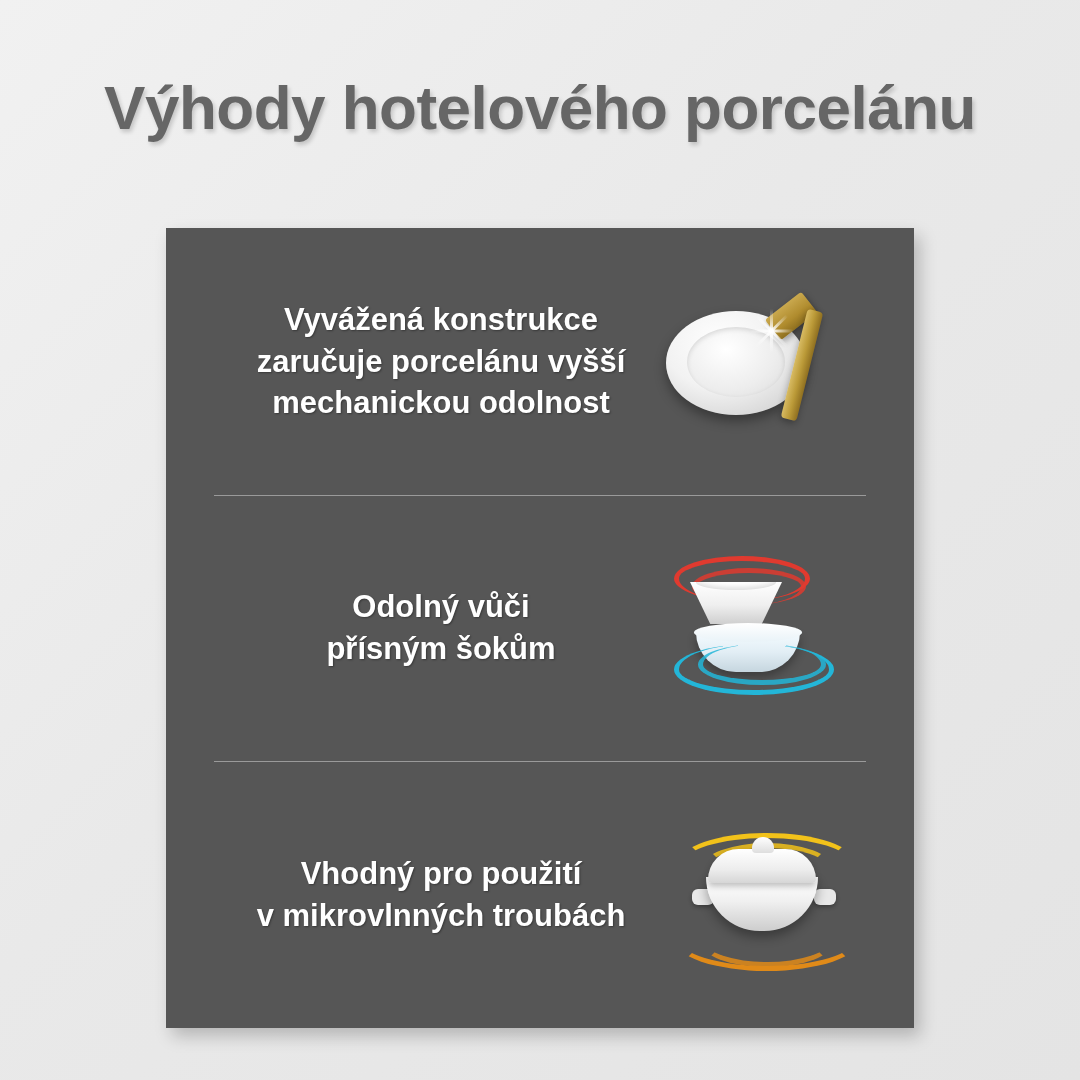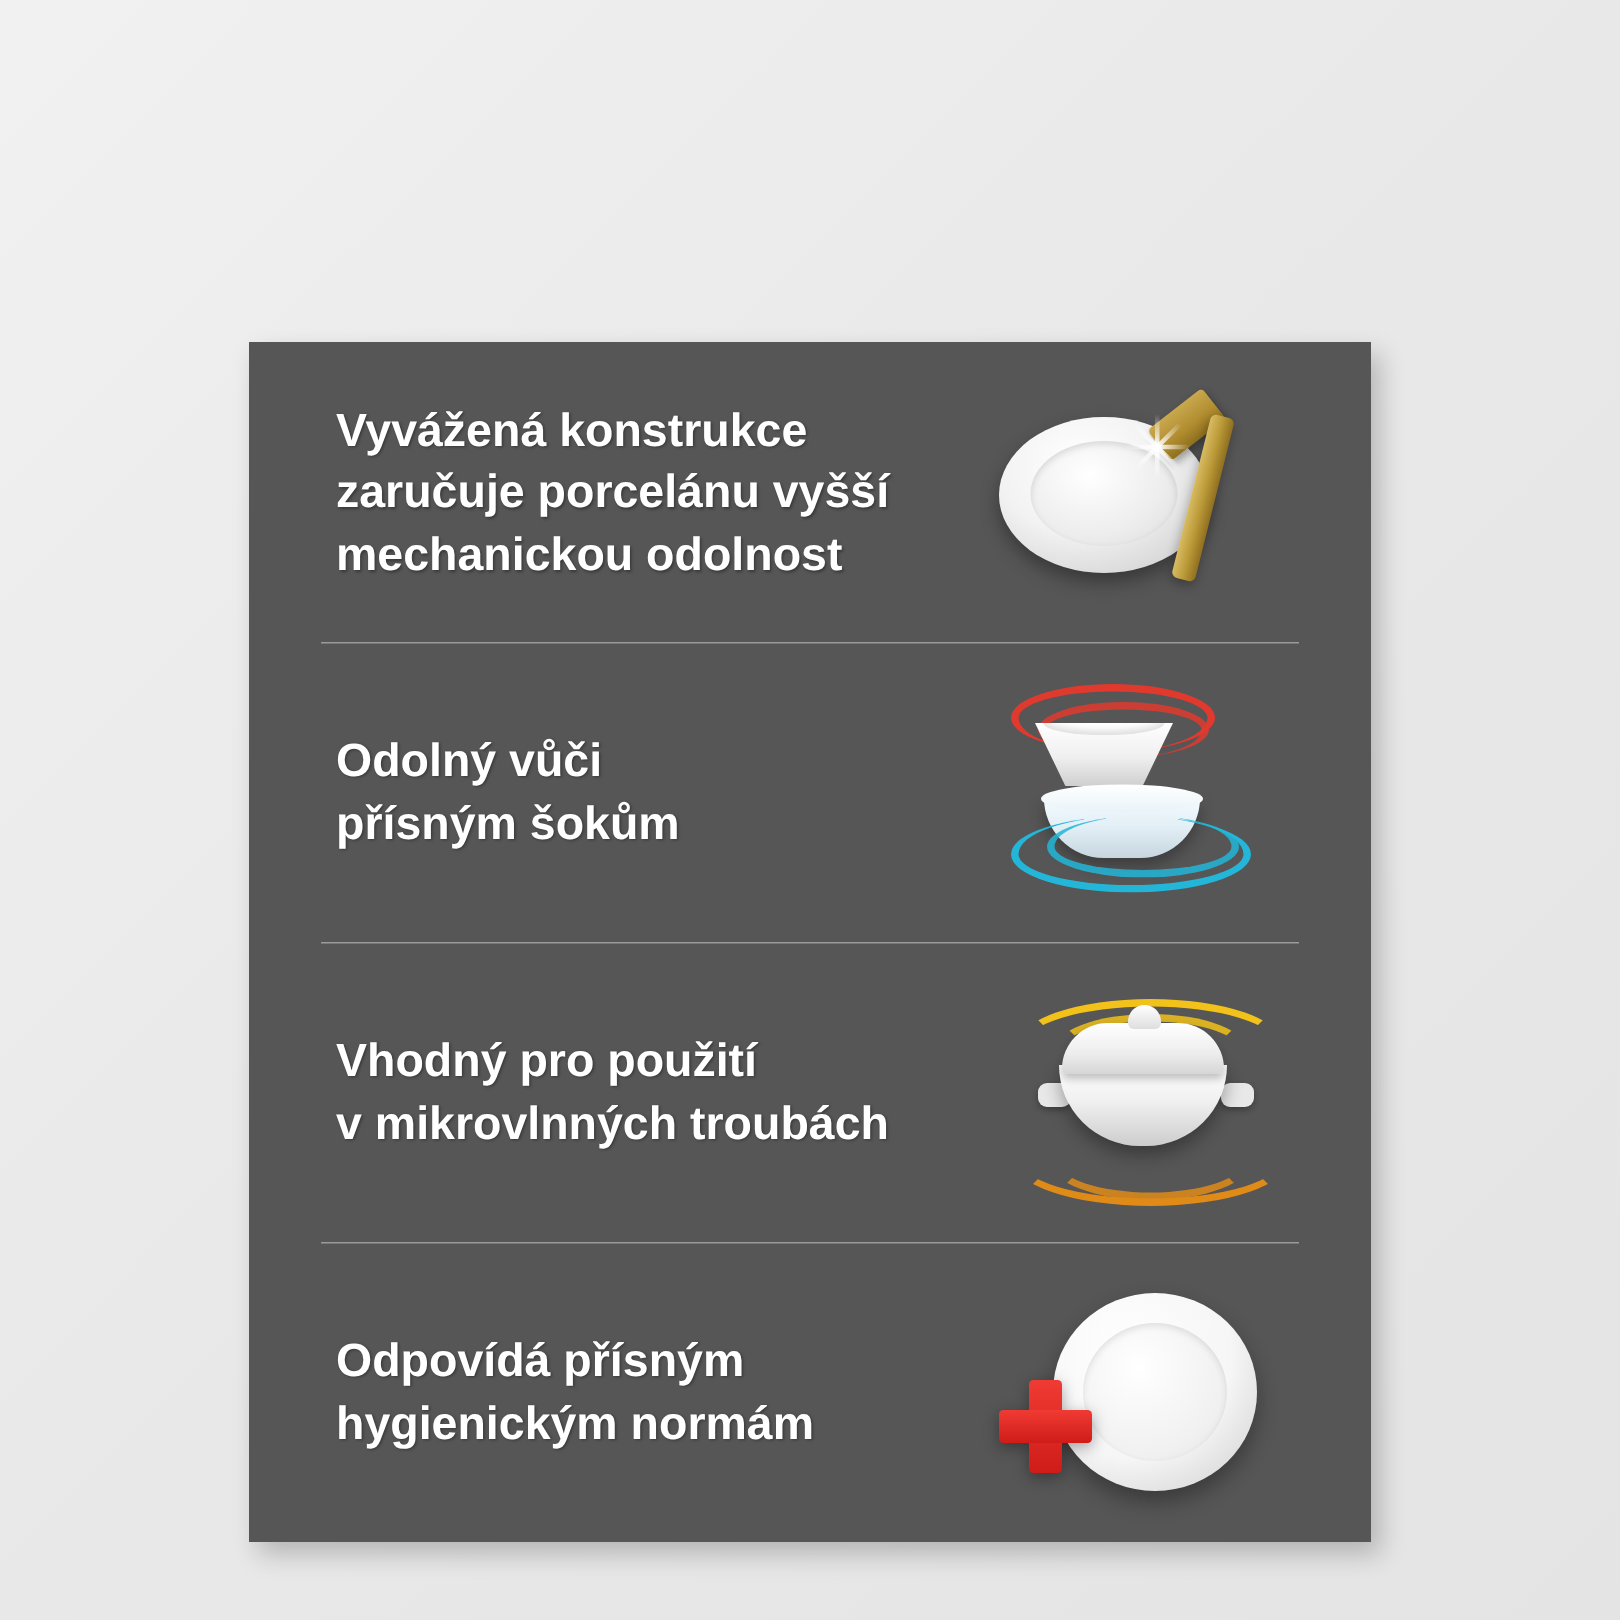--- a/index.html
+++ b/index.html
@@ -47,20 +47,21 @@
   }
 
   .rows {
     position: absolute;
     left: 0;
     top: 0;
     width: 100%;
     height: 100%;
     display: flex;
     flex-direction: column;
+    text-align: center;
   }
 
   .row {
     position: relative;
     flex: 1 1 0;
     display: flex;
     align-items: center;
     padding: 0 46px 0 58px;
     box-sizing: border-box;
   }
@@ -317,20 +318,21 @@
     border-radius: 3px;
   }
   .cross i:first-child { left: 20px; top: 0;    width: 22px; height: 62px; }
   .cross i:last-child  { left: 0;    top: 20px; width: 62px; height: 22px; }
 </style>
 </head>
 <body>
 
 <div id="page">
 
+  <div class="title">Výhody hotelového porcelánu</div>
 
   <div class="panel">
     <div class="rows">
 
       <div class="row">
         <div class="row-text">Vyvážená konstrukce
 zaručuje porcelánu vyšší
 mechanickou odolnost</div>
         <div class="row-art">
           <div class="plate1"></div>
@@ -367,27 +369,16 @@
           <div class="tureen-handle th-left"></div>
           <div class="tureen-handle th-right"></div>
           <div class="tureen-body"></div>
           <div class="tureen-lid"></div>
           <div class="tureen-knob"></div>
           <div class="mw mw-o m3"></div>
           <div class="mw mw-o m4"></div>
         </div>
       </div>
 
-      <div class="row">
-        <div class="row-text">Odpovídá přísným
-hygienickým normám</div>
-        <div class="row-art">
-          <div class="plate4"></div>
-          <div class="cross">
-            <i></i>
-              <i></i>
-          </div>
-        </div>
-      </div>
 
     </div>
   </div>
 </div>
 
 </body></html>

